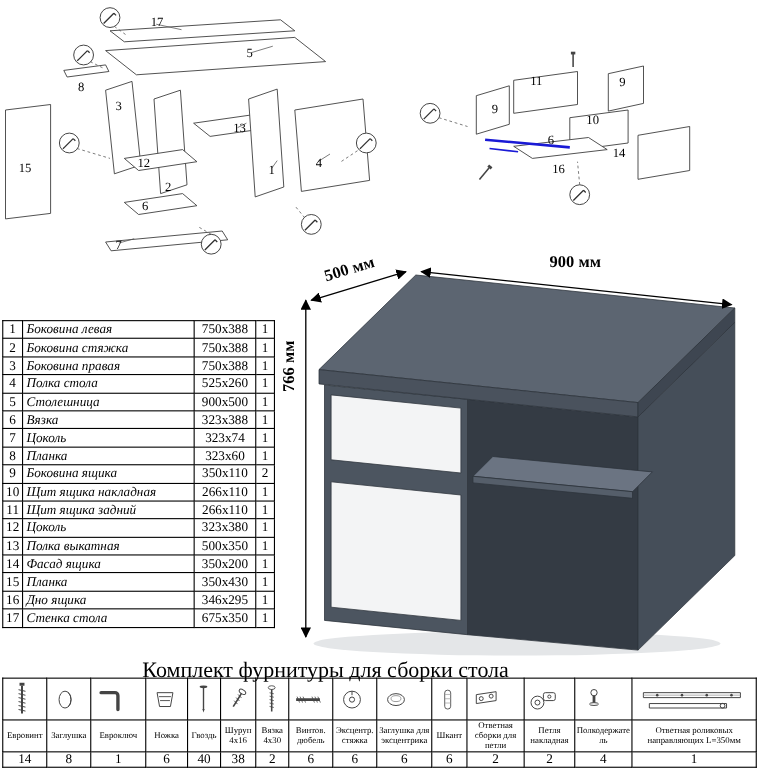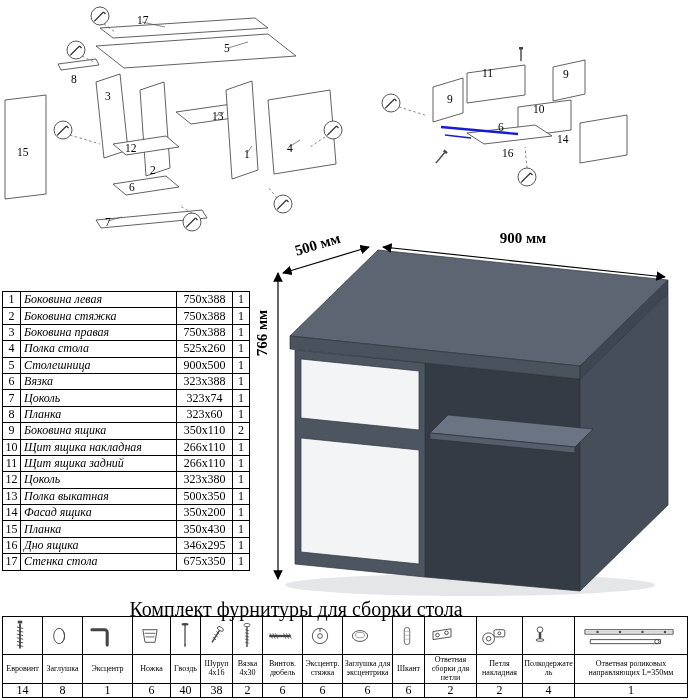--- a/index.html
+++ b/index.html
@@ -410,21 +410,21 @@
             <circle cx="70" cy="15.5" r="1.3" fill="#444"></circle>
               <circle cx="95" cy="15.5" r="1.3" fill="#444"></circle>
             <path d="M12 24 h78 v4.5 h-78 Z" fill="none" stroke="#444"></path>
             <circle cx="86" cy="26.2" r="2.4" fill="none" stroke="#444"></circle>
           </svg>
         </td>
       </tr>
       <tr class="name-row">
         <td>Евровинт</td>
         <td>Заглушка</td>
-        <td>Эксцентр</td>
+        <td>Евроключ</td>
         <td>Ножка</td>
         <td>Гвоздь</td>
         <td>Шуруп 4x16</td>
         <td>Вязка 4x30</td>
         <td>Винтов. дюбель</td>
         <td>Эксцентр. стяжка</td>
         <td>Заглушка для эксцентрика</td>
         <td>Шкант</td>
         <td>Ответная сборки для петли</td>
         <td>Петля накладная</td>

